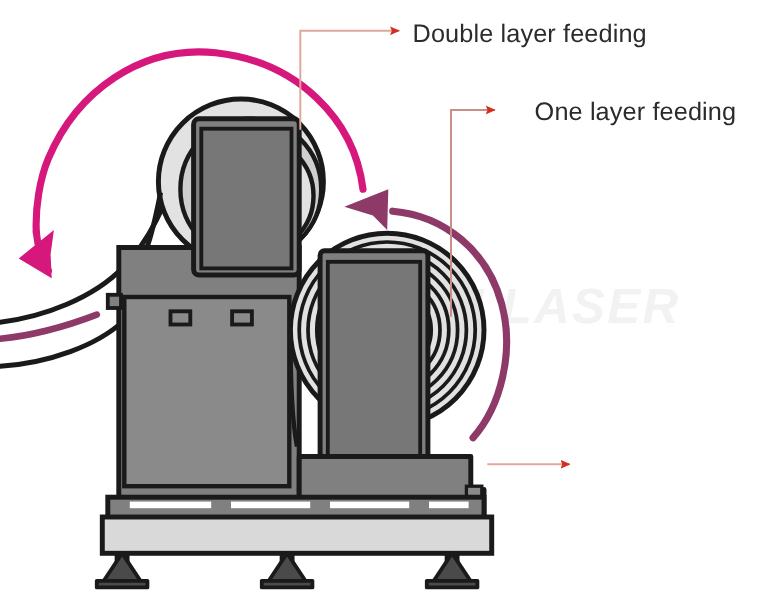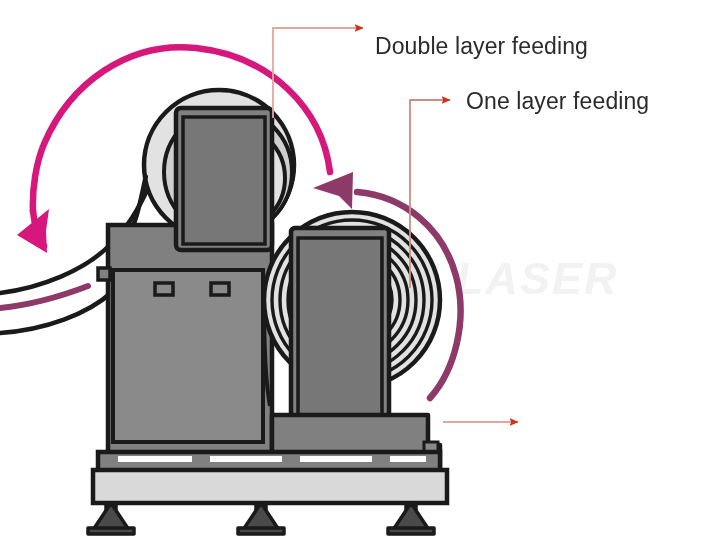--- a/index.html
+++ b/index.html
@@ -28,22 +28,22 @@
   }
   .callout-label {
     position: absolute;
     font-family: "Liberation Sans", sans-serif;
     font-size: 23px;
     line-height: 26px;
     color: #2b2b2b;
     white-space: nowrap;
     letter-spacing: 0.1px;
   }
-  #label-double-layer { left: 375px; top: 33px; }
-  #label-one-layer    { left: 466px; top: 88px; }
+  #label-double-layer { left: 375px; top: 17px; }
+  #label-one-layer    { left: 486px; top: 88px; }
   #label-feeding-dev  { left: 536px; top: 406px; }
 </style>
 </head>
 <body>
 
 <div id="stage">
 
   <svg id="diagram-svg" viewBox="0 0 713 538">
     <defs>
       <marker id="redArrow" markerWidth="9" markerHeight="8" refX="8.4" refY="4" orient="auto" markerUnits="userSpaceOnUse">

